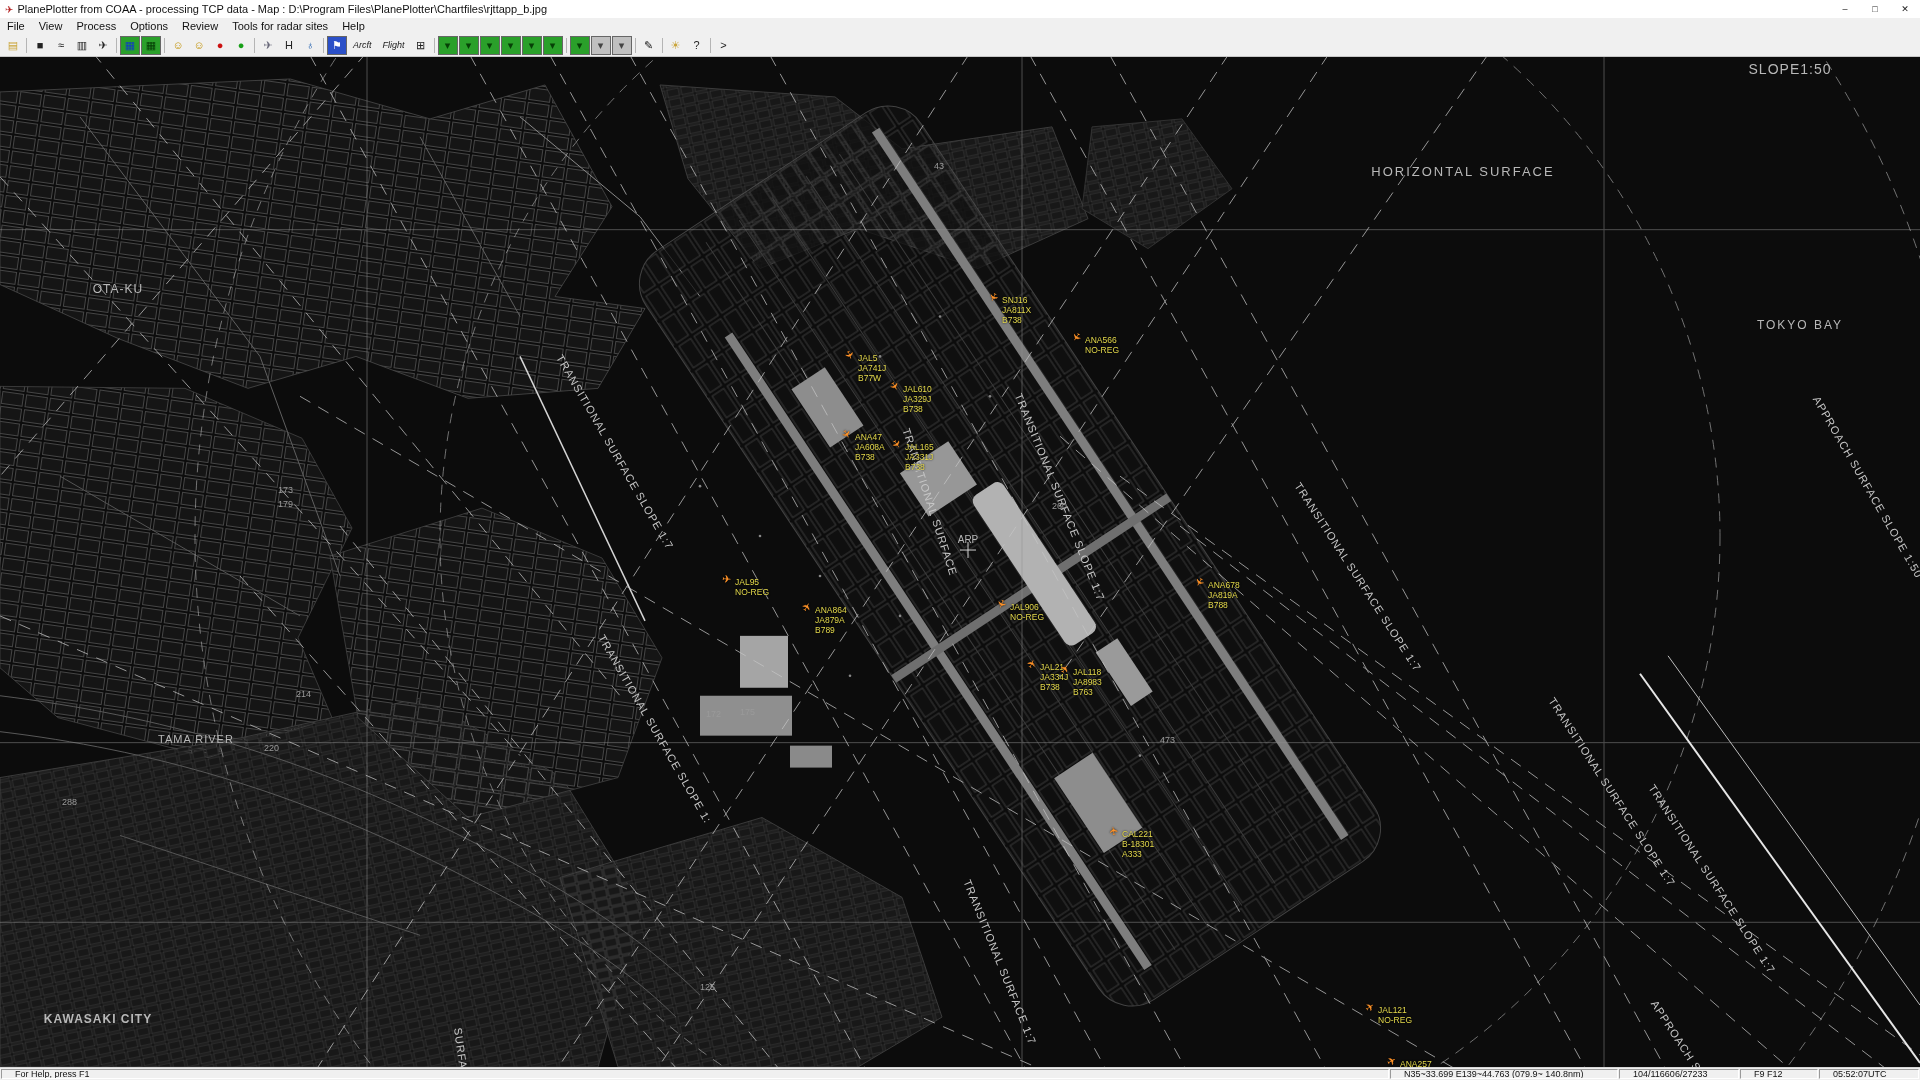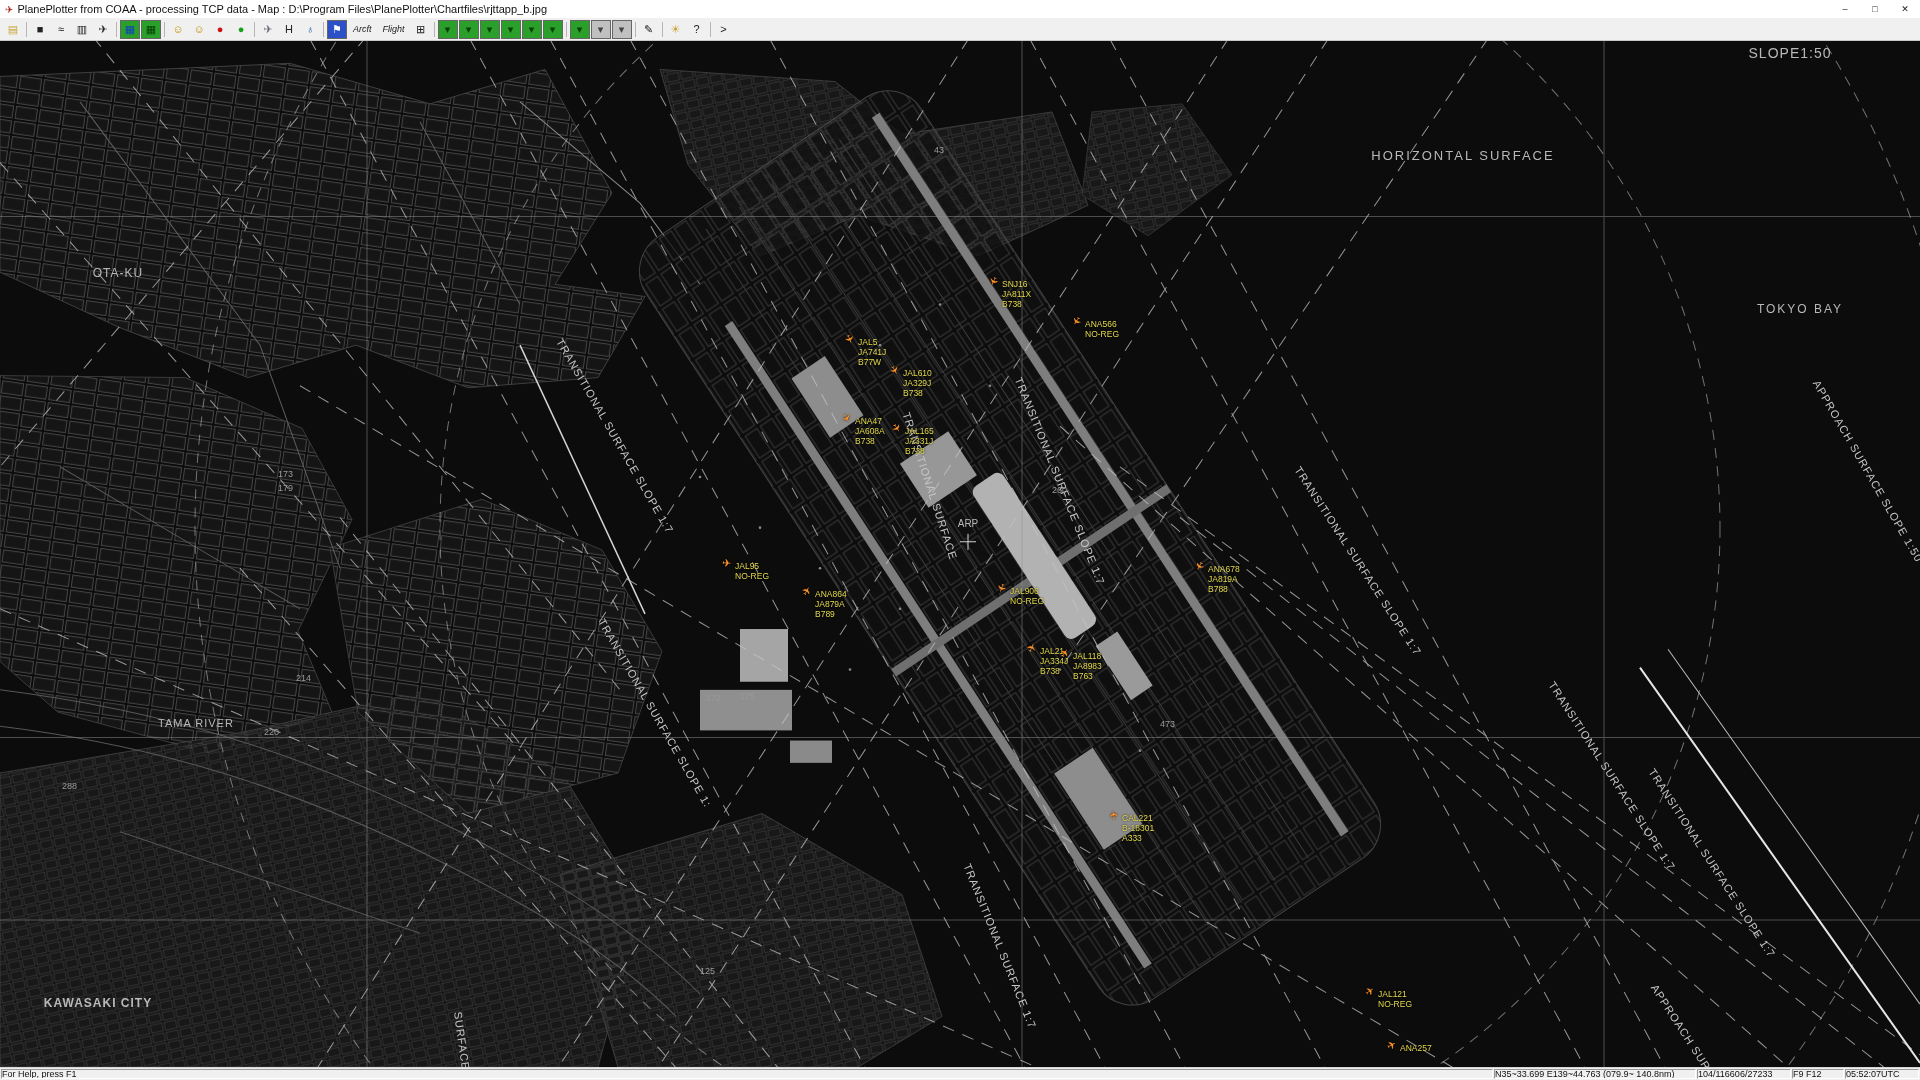--- a/index.html
+++ b/index.html
@@ -40,21 +40,21 @@
   .surface-label{position:absolute;color:var(--surf);white-space:nowrap;font-size:11px;letter-spacing:1px;}
   .elev{position:absolute;color:#9a9a9a;font-size:9px;white-space:nowrap;}
   .ac{position:absolute;font-size:8.5px;line-height:10px;color:var(--ac-text);white-space:nowrap;
     text-shadow:0 0 2px #000;pointer-events:auto;}
   .ac-plane{position:absolute;left:-13px;top:-3px;color:var(--ac-marker);font-size:11px;display:inline-block;}
 
   
   #statusbar{height:12px;background:#f0f0f0;display:flex;align-items:stretch;font-size:9px;color:#111;
     flex:0 0 auto;border-top:1px solid #d7d7d7;}
   .sb-pane{border:1px solid;border-color:#9a9a9a #ffffff #ffffff #9a9a9a;margin:1px 1px 1px 0;
-    padding:0 0;display:flex;align-items:center;white-space:nowrap;overflow:hidden;text-align:center;}
+    padding:0 13px;display:flex;align-items:center;white-space:nowrap;overflow:hidden;text-align:center;}
   .sb-left{flex:1 1 auto;margin-left:1px;}
   .sb-pos{width:200px;}
   .sb-counts{width:92px;}
   .sb-keys{width:50px;}
   .sb-time{width:72px;}
 </style>
 </head>
 <body>
 
 <div id="window">
@@ -62,20 +62,29 @@
   <div id="titlebar">
     <span id="app-icon">✈</span>
     <span id="title-text">PlanePlotter from COAA - processing TCP data - Map : D:\Program Files\PlanePlotter\Chartfiles\rjttapp_b.jpg</span>
     <div id="win-controls">
       <span class="win-btn">–</span>
       <span class="win-btn">□</span>
       <span class="win-btn">✕</span>
     </div>
   </div>
 
+  <div id="menubar">
+      <span class="menu-item">File</span>
+      <span class="menu-item">View</span>
+      <span class="menu-item">Process</span>
+      <span class="menu-item">Options</span>
+      <span class="menu-item">Review</span>
+      <span class="menu-item">Tools for radar sites</span>
+      <span class="menu-item">Help</span>
+    </div>
 
   <div id="toolbar">
       <button class="tb-btn" style="color: rgb(202, 165, 58);">▤</button>
       <div class="tb-sep"></div>
       <button class="tb-btn" style="color: rgb(34, 34, 34);">■</button>
       <button class="tb-btn" style="color: rgb(34, 34, 34);">≈</button>
       <button class="tb-btn" style="color: rgb(34, 34, 34);">▥</button>
       <button class="tb-btn" style="color: rgb(34, 34, 34);">✈</button>
       <div class="tb-sep"></div>
       <button class="tb-btn raised" style="color: rgb(16, 64, 192); background: rgb(42, 160, 42);">▦</button>

